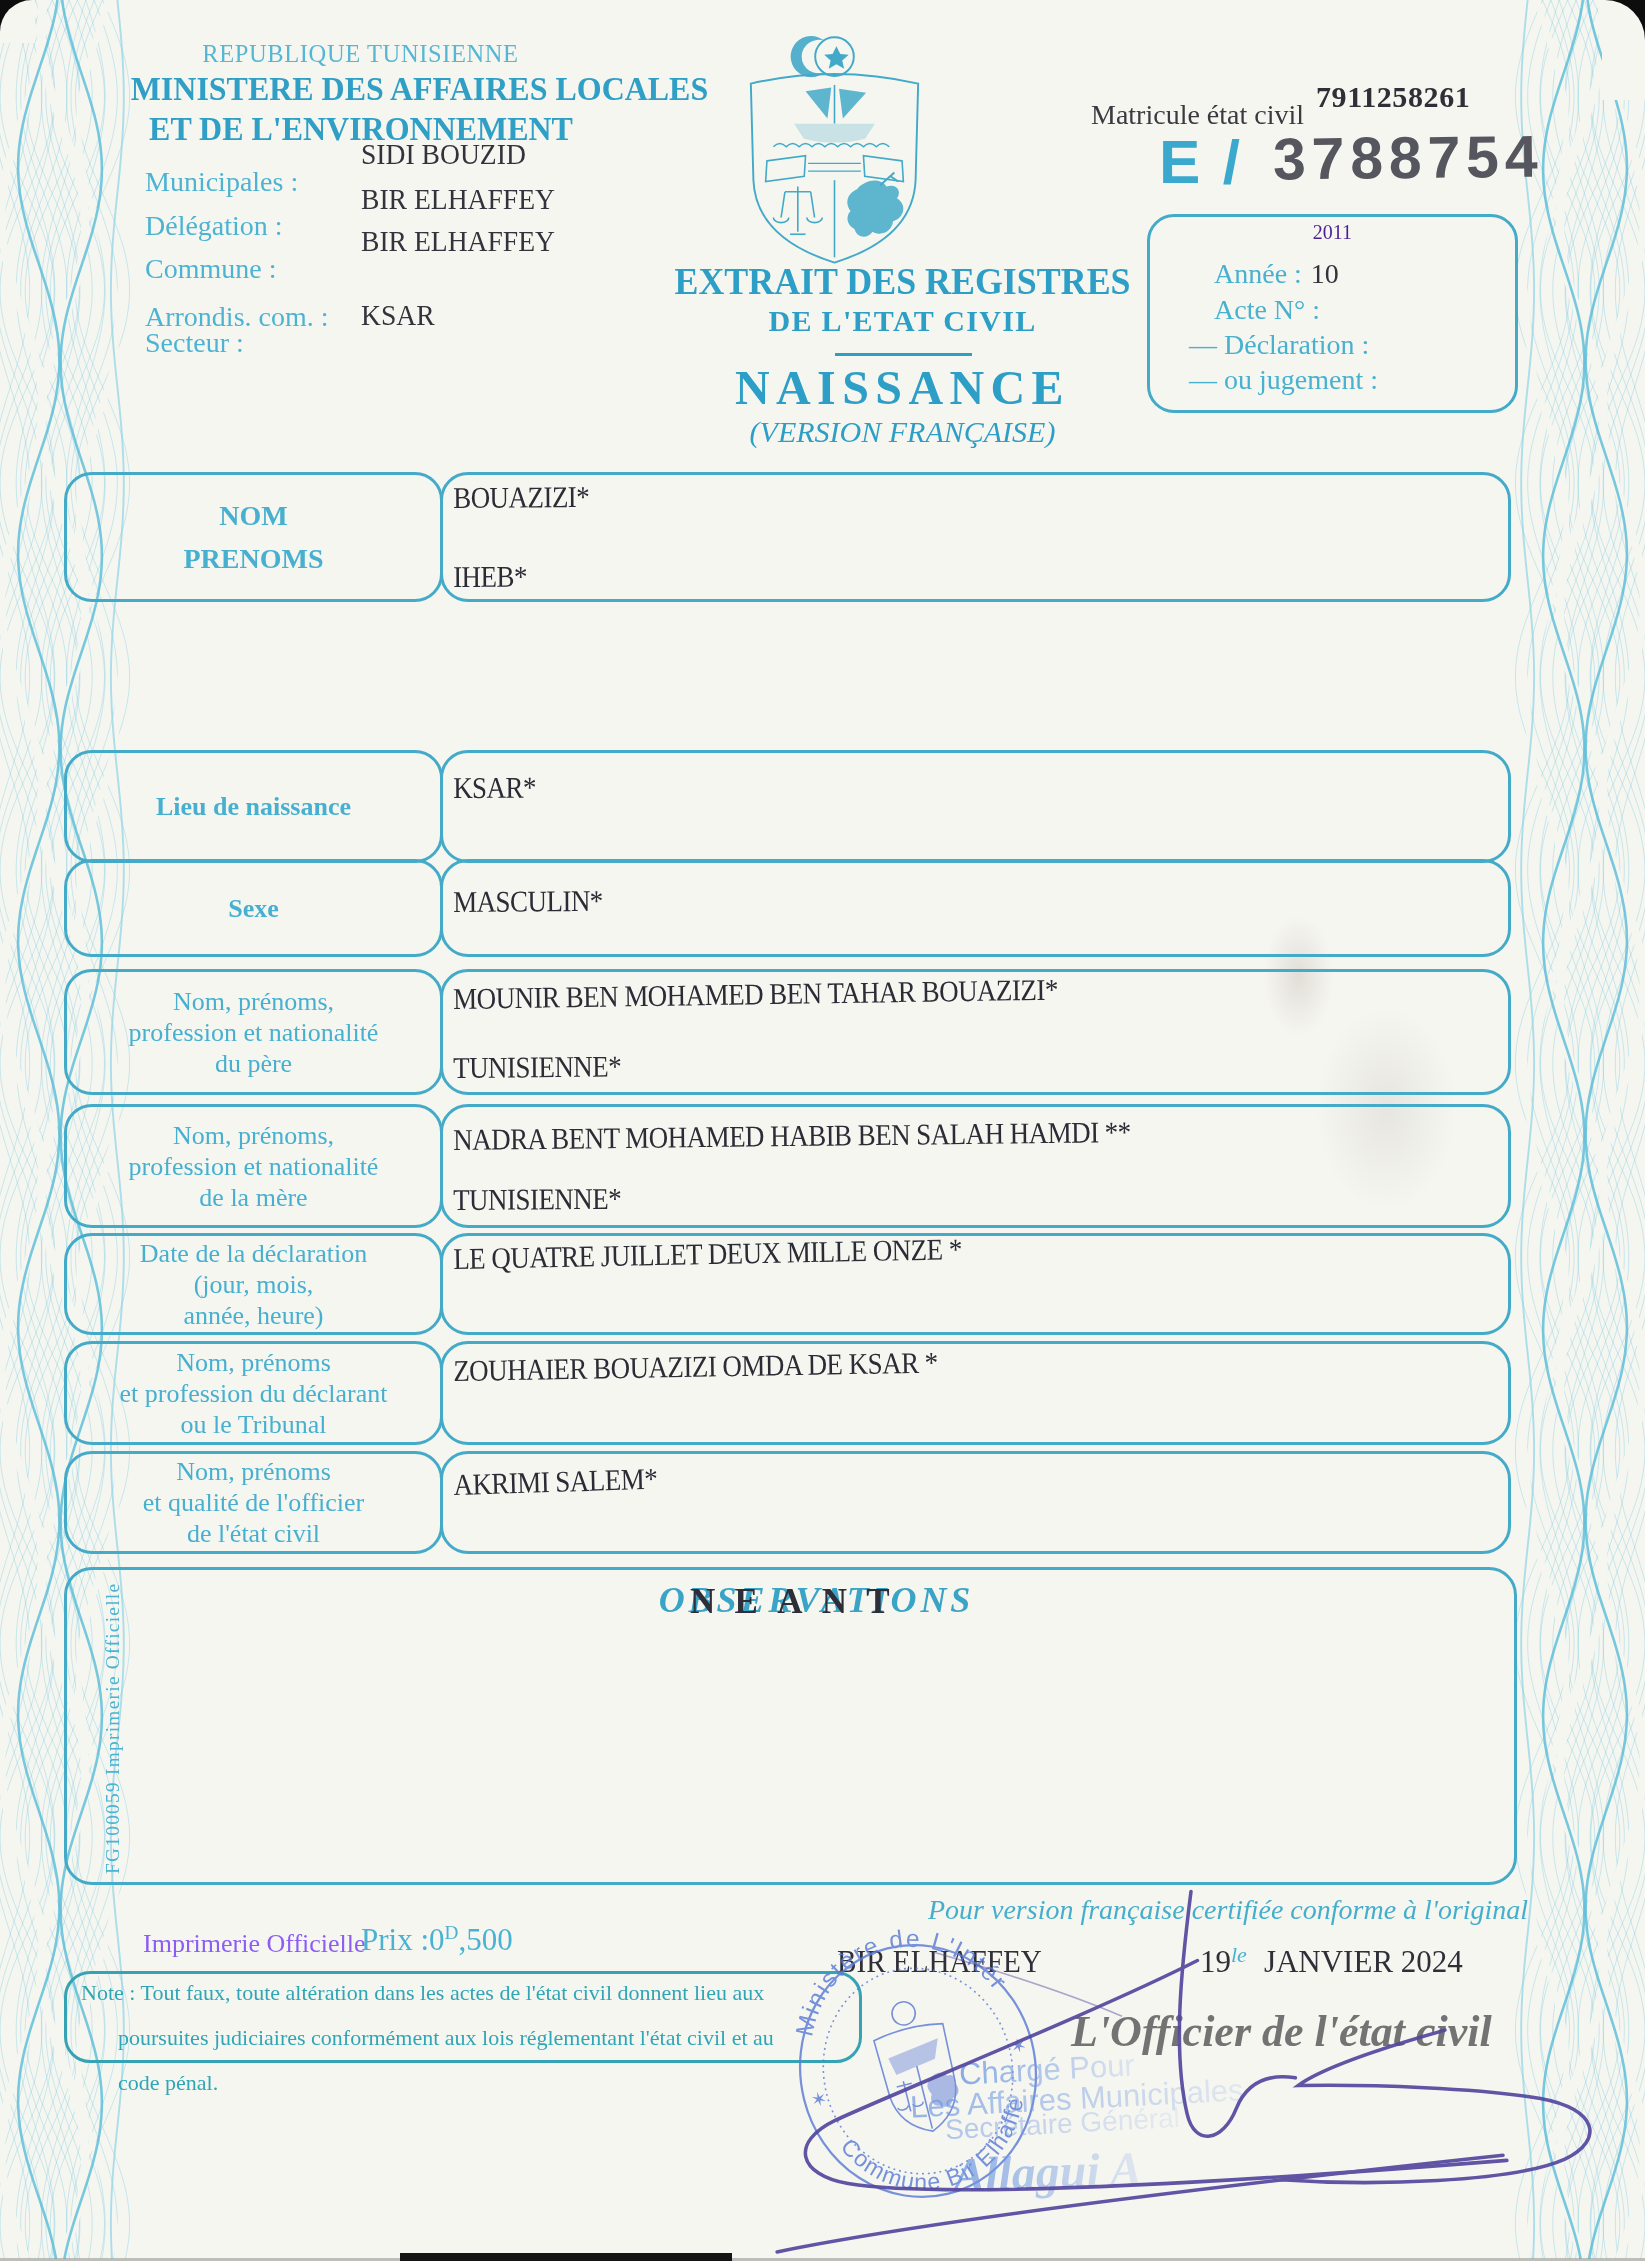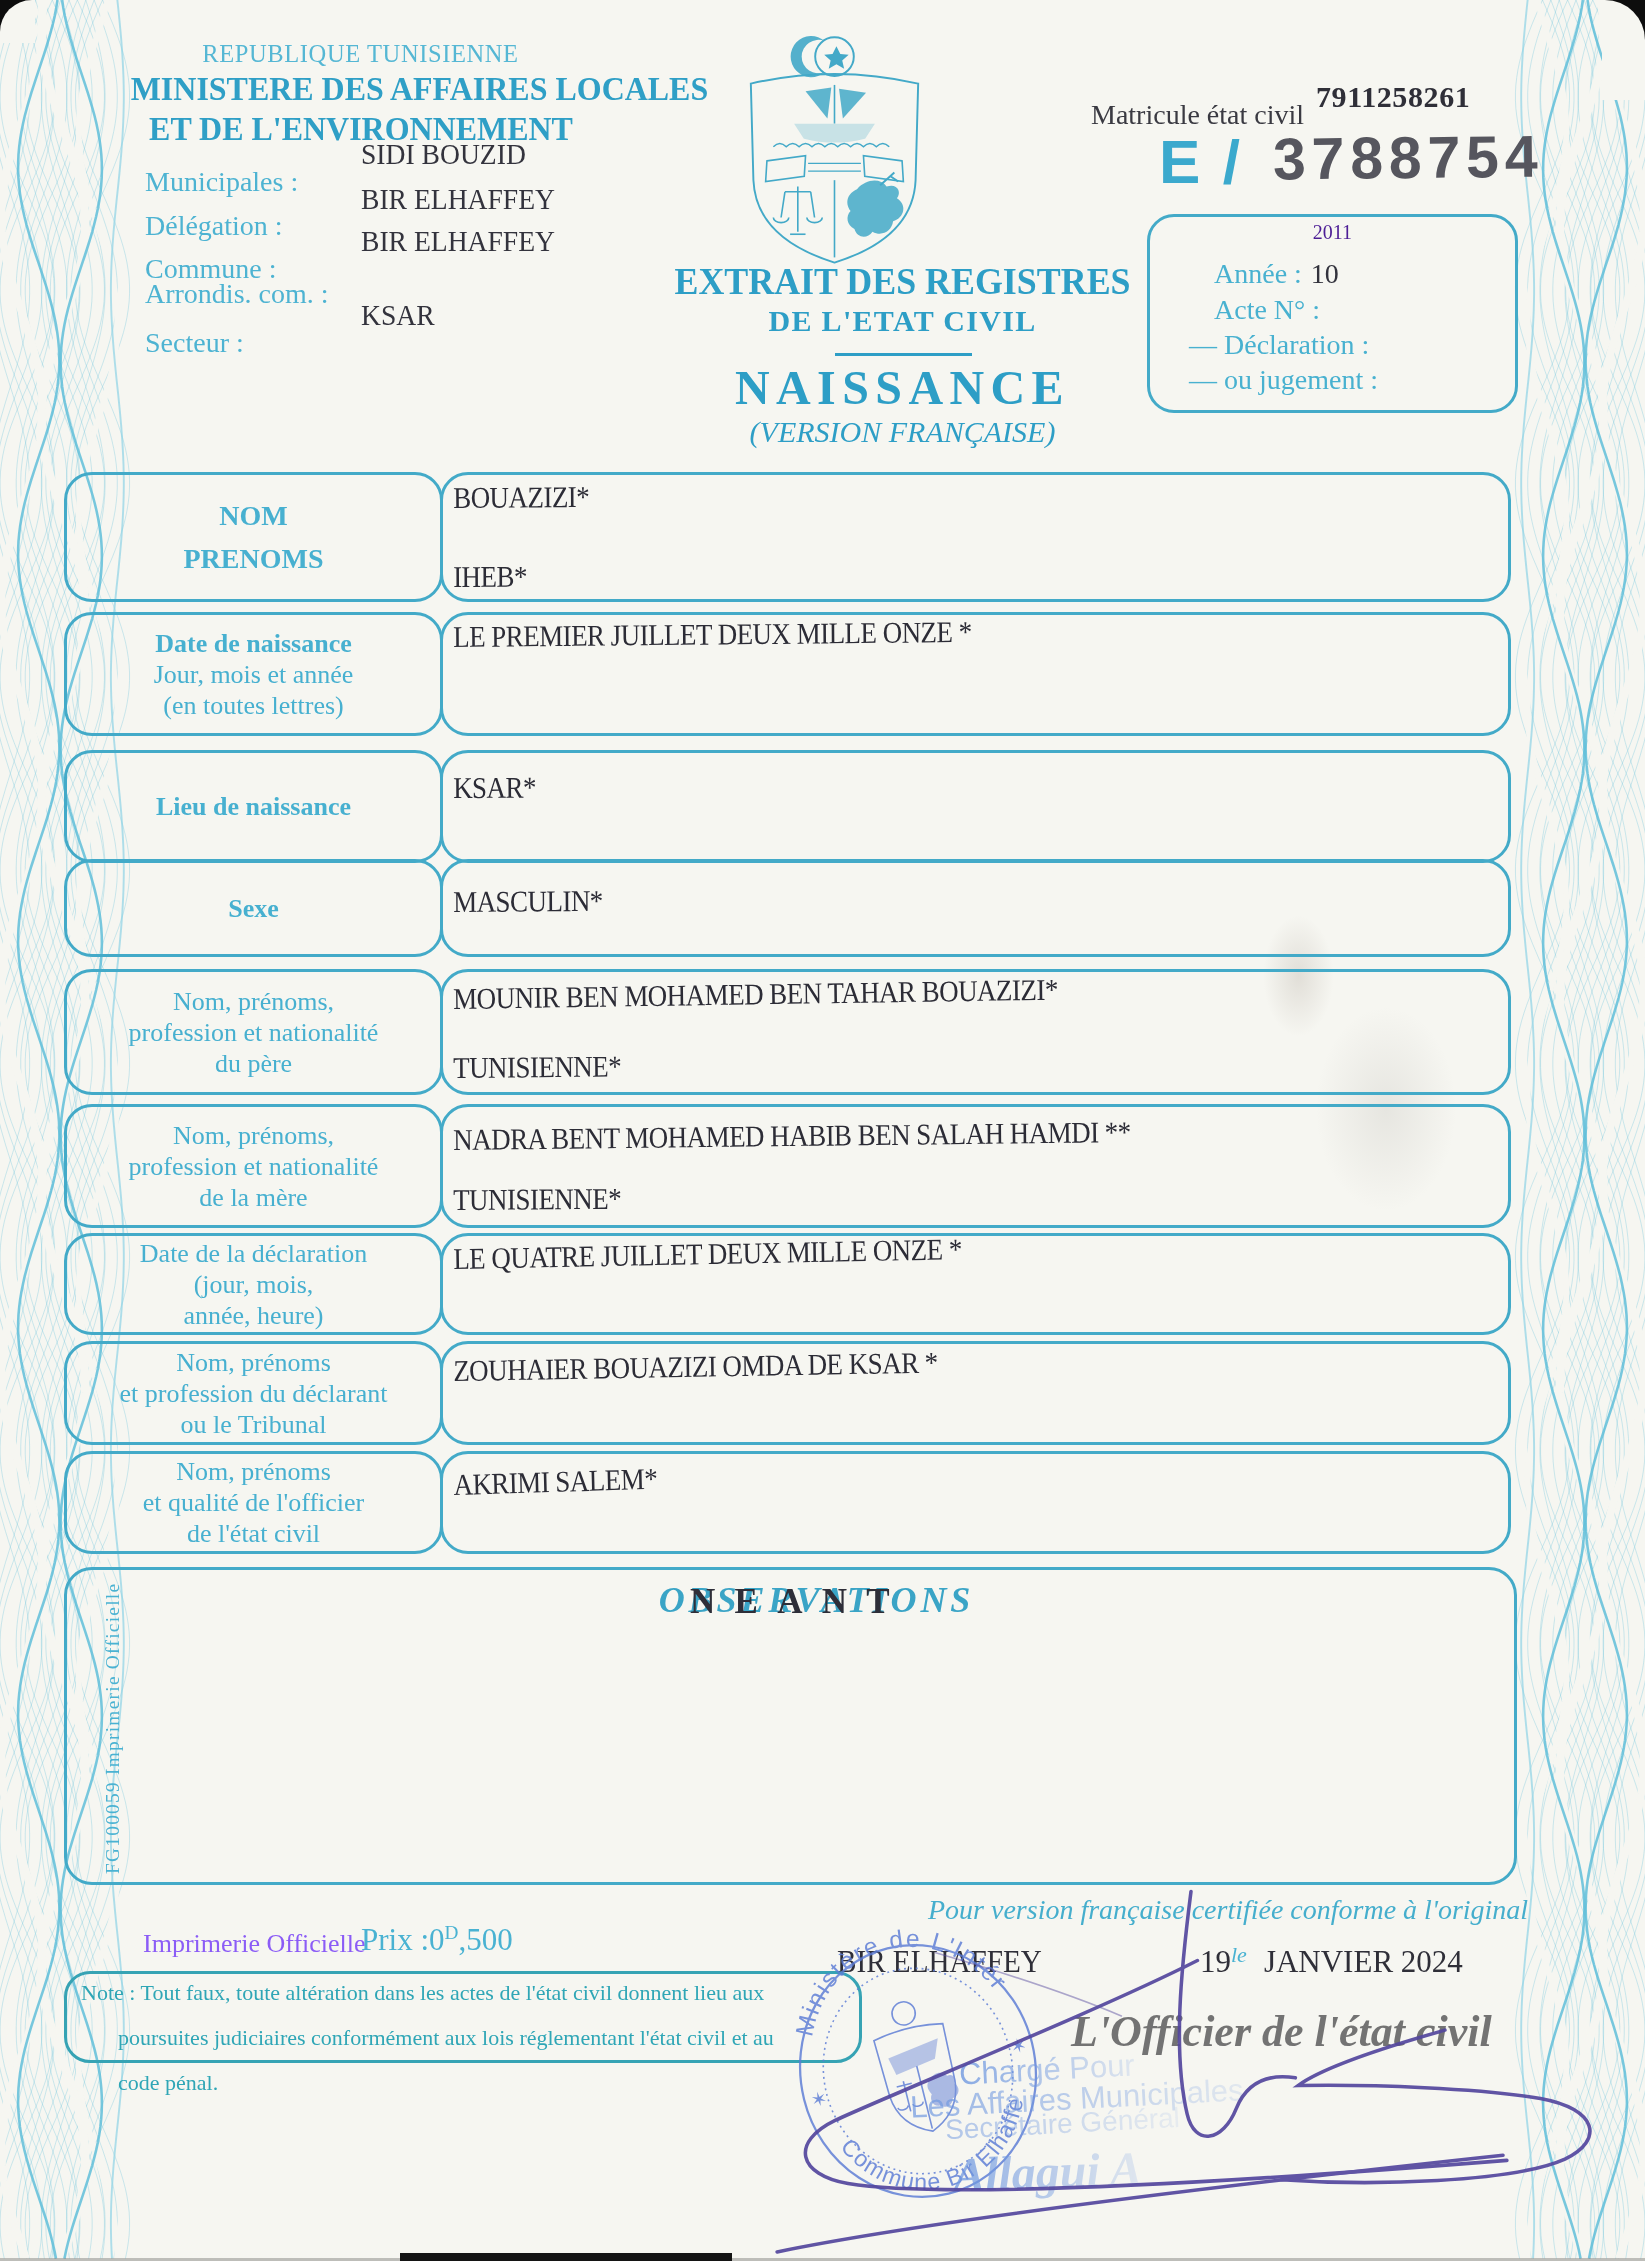--- a/index.html
+++ b/index.html
@@ -161,21 +161,21 @@
   <div class="smudge sm1"></div>
   <div class="smudge sm2"></div>
 
   <div class="hdr-center republic">REPUBLIQUE TUNISIENNE</div>
   <div class="hdr-center ministry1">MINISTERE DES AFFAIRES LOCALES</div>
   <div class="hdr-center ministry2">ET DE L'ENVIRONNEMENT</div>
 
   <div class="admin-lbl" style="top:166px">Municipales :</div>
   <div class="admin-lbl" style="top:210px">Délégation :</div>
   <div class="admin-lbl" style="top:253px">Commune :</div>
-  <div class="admin-lbl" style="top:278px">Arrondis. com. :</div>
+  <div class="admin-lbl" style="top:301px">Arrondis. com. :</div>
   <div class="admin-lbl" style="top:327px">Secteur :</div>
 
   <div class="admin-val" style="top:137px">SIDI BOUZID</div>
   <div class="admin-val" style="top:182px">BIR ELHAFFEY</div>
   <div class="admin-val" style="top:224px">BIR ELHAFFEY</div>
   <div class="admin-val" style="top:298px">KSAR</div>
 
   <div class="matricule-lbl">Matricule état civil</div>
   <div class="matricule-val">7911258261</div>
   <div class="eprefix">E /</div>
@@ -221,30 +221,20 @@
     <div class="cell-label">
       <div class="lab-line b">NOM</div>
       <div class="lab-line b">PRENOMS</div>
     </div>
     <div class="cell-value">
       <div class="val-line" style="top:6.4px;transform:scaleX(.9) rotate(-.4deg)">BOUAZIZI*</div>
       <div class="val-line" style="top:85px;transform:scaleX(.9) rotate(-.3deg)">IHEB*</div>
     </div>
   </div>
 
-  <div class="row" style="top:612px;height:124px">
-    <div class="cell-label">
-      <div class="lab-line b">Date de naissance</div>
-      <div class="lab-line">Jour, mois et année</div>
-      <div class="lab-line">(en toutes lettres)</div>
-    </div>
-    <div class="cell-value">
-      <div class="val-line" style="top:5.2px;transform:scaleX(.9) rotate(-.5deg)">LE PREMIER JUILLET  DEUX MILLE ONZE *</div>
-    </div>
-  </div>
 
   <div class="row" style="top:750px;height:113px">
     <div class="cell-label">
       <div class="lab-line b">Lieu de naissance</div>
     </div>
     <div class="cell-value">
       <div class="val-line" style="top:18px;transform:scaleX(.9) rotate(-.3deg)">KSAR*</div>
     </div>
   </div>
 

